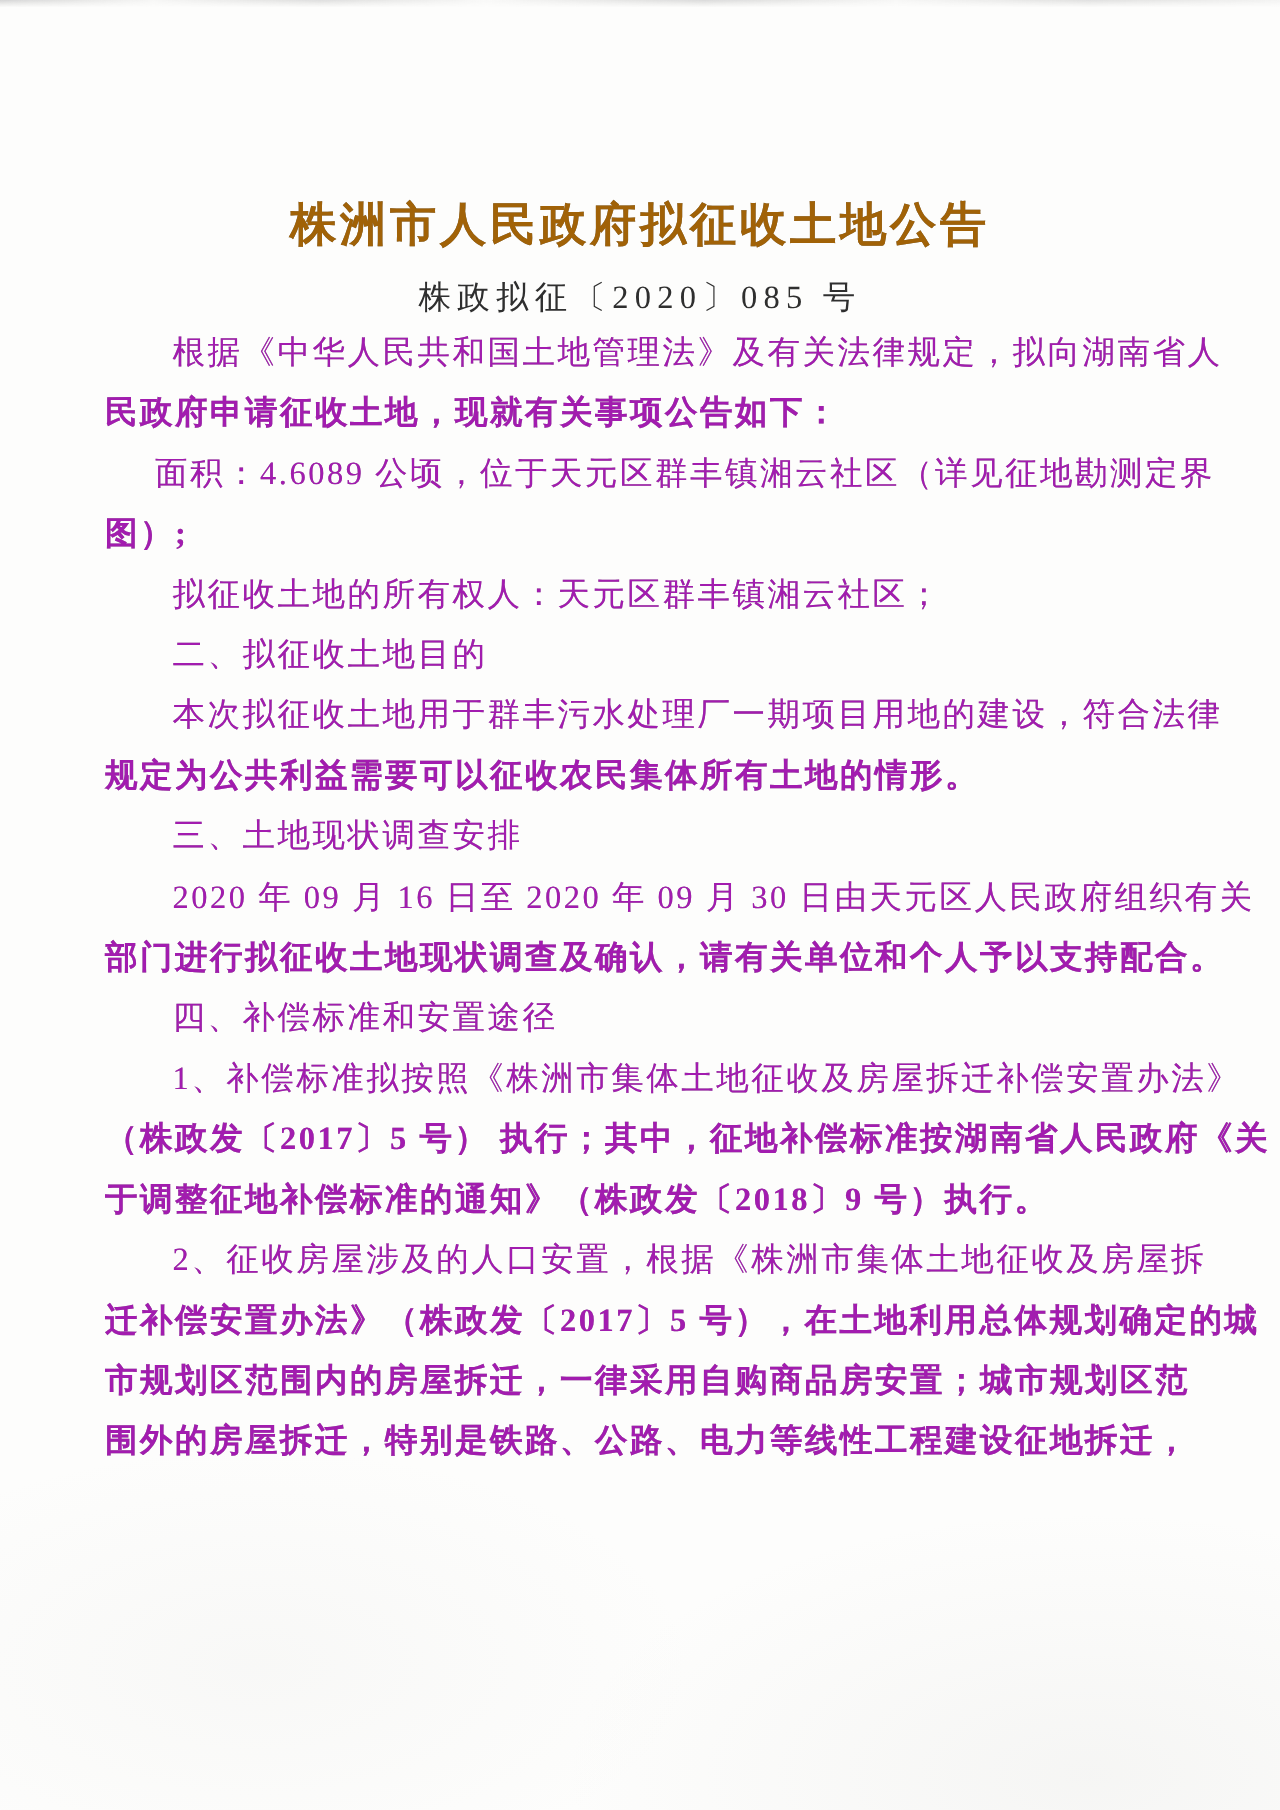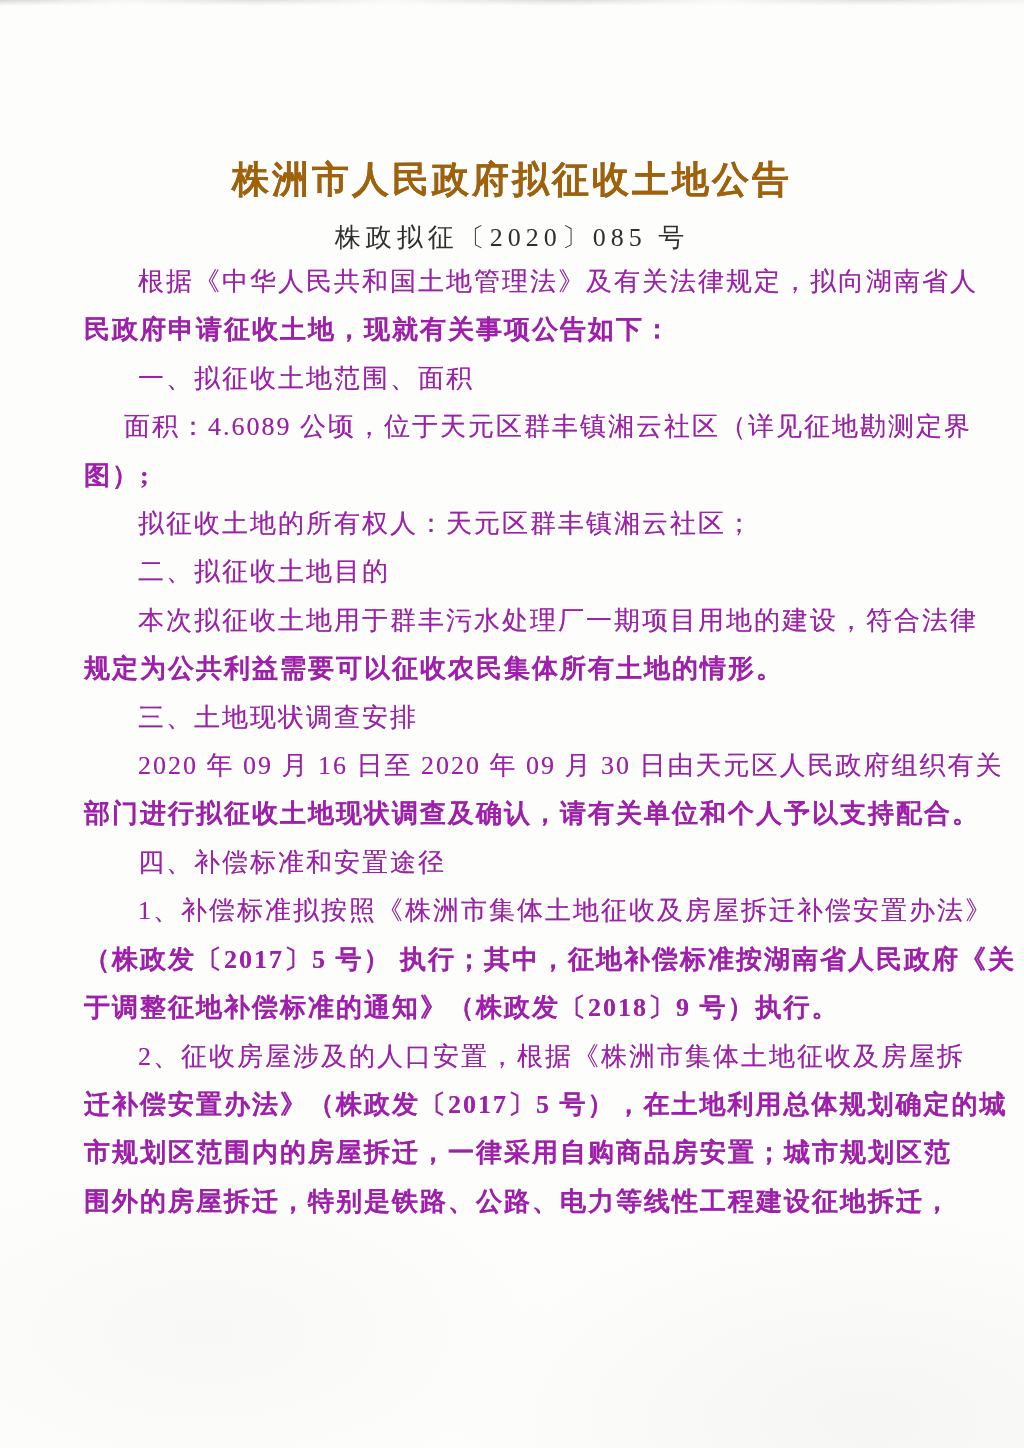--- a/index.html
+++ b/index.html
@@ -91,21 +91,20 @@
   <div class="scan-edge"></div>
   <div class="paper-tone"></div>
 
   <h1 class="doc-title">株洲市人民政府拟征收土地公告</h1>
 
   <div class="doc-number">株政拟征〔2020〕085 号</div>
 
   <div class="body-lines">
       <div class="line ind-2">根据《中华人民共和国土地管理法》及有关法律规定，拟向湖南省人</div>
       <div class="line ind-0">民政府申请征收土地，现就有关事项公告如下：</div>
-      <div class="line ind-2">一、拟征收土地范围、面积</div>
       <div class="line ind-1">面积：4.6089 公顷，位于天元区群丰镇湘云社区（详见征地勘测定界</div>
       <div class="line ind-0">图）;</div>
       <div class="line ind-2">拟征收土地的所有权人：天元区群丰镇湘云社区；</div>
       <div class="line ind-2">二、拟征收土地目的</div>
       <div class="line ind-2">本次拟征收土地用于群丰污水处理厂一期项目用地的建设，符合法律</div>
       <div class="line ind-0">规定为公共利益需要可以征收农民集体所有土地的情形。</div>
       <div class="line ind-2">三、土地现状调查安排</div>
       <div class="line ind-2">2020 年 09 月 16 日至 2020 年 09 月 30 日由天元区人民政府组织有关</div>
       <div class="line ind-0">部门进行拟征收土地现状调查及确认，请有关单位和个人予以支持配合。</div>
       <div class="line ind-2">四、补偿标准和安置途径</div>

